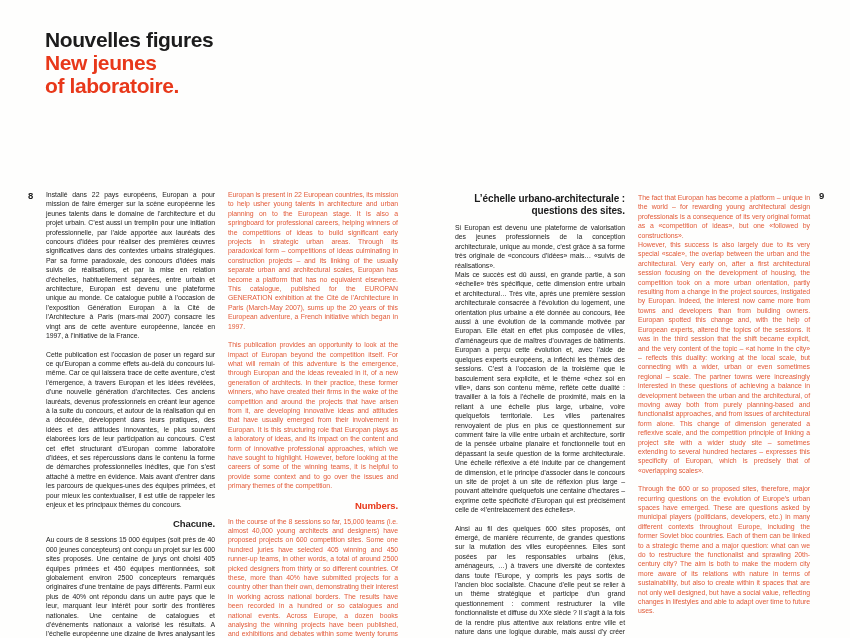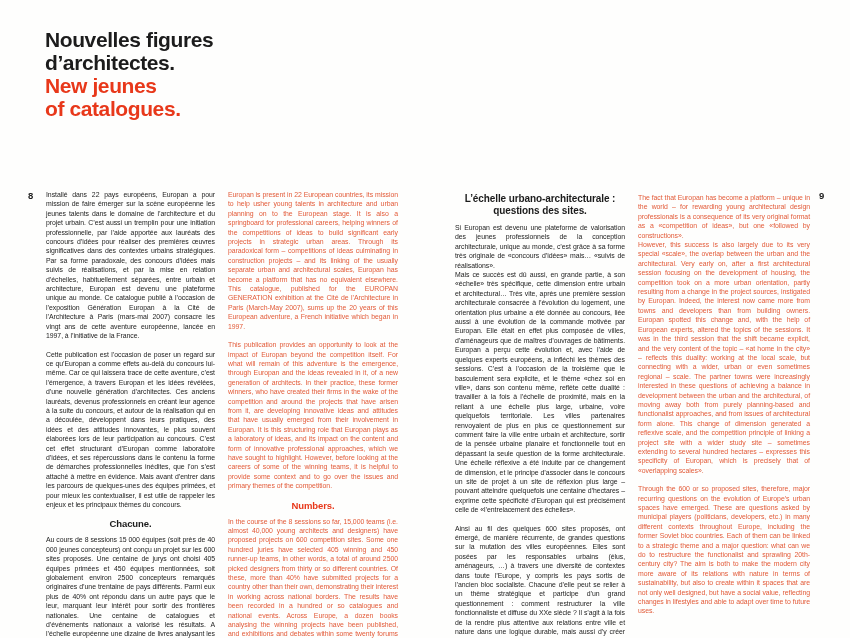--- a/index.html
+++ b/index.html
@@ -64,48 +64,47 @@
   .col-1 { left: 46px;  top: 190px; width: 169px; }
   .col-2 { left: 228px; top: 190px; width: 170px; }
   .col-3 { left: 455px; top: 193px; width: 170px; }
   .col-4 { left: 638px; top: 193px; width: 172px; }
 
   
   .mid-heading {
     font-size: 9.5px;
     line-height: 11px;
     font-weight: bold;
-    text-align: center;
+    text-align: right;
     letter-spacing: -0.1px;
     margin: 2px 0 6px 0;
   }
   .col.french  .mid-heading { color: var(--text-black); }
   .col.english .mid-heading { color: var(--accent-red); }
 
   .top-heading {
     font-size: 10px;
     line-height: 11.5px;
     font-weight: bold;
-    text-align: center;
+    text-align: right;
     letter-spacing: -0.1px;
     margin: 0 0 7px 0;
   }
   .col.french  .top-heading { color: var(--text-black); }
   .col.english .top-heading { color: var(--accent-red); }
 </style>
 </head>
 <body>
 
 <div class="spread">
 
   <div class="title-block">
     <div class="fr">Nouvelles figures</div>
-    <div class="fr">d’architectes.</div>
     <div class="en">New jeunes</div>
-    <div class="en">of catalogues.</div>
+    <div class="en">of laboratoire.</div>
   </div>
 
   <div class="pagenum left">8</div>
   <div class="pagenum right">9</div>
 
   <div class="col french col-1">
     <p>Installé dans 22 pays européens, Europan a pour mission de faire émerger sur la scène européenne les jeunes talents dans le domaine de l’architecture et du projet urbain. C’est aussi un tremplin pour une initiation professionnelle, par l’aide apportée aux lauréats des concours d’idées pour réaliser des premières œuvres significatives dans des contextes urbains stratégiques. Par sa forme paradoxale, des concours d’idées mais suivis de réalisations, et par la mise en relation d’échelles, habituellement séparées, entre urbain et architecture, Europan est devenu une plateforme unique au monde. Ce catalogue publié à l’occasion de l’exposition Génération Europan à la Cité de l’Architecture à Paris (mars-mai 2007) consacre les vingt ans de cette aventure européenne, lancée en 1997, à l’initiative de la France.</p>
     <p>Cette publication est l’occasion de poser un regard sur ce qu’Europan a comme effets au-delà du concours lui-même. Car ce qui laissera trace de cette aventure, c’est l’émergence, à travers Europan et les idées révélées, d’une nouvelle génération d’architectes. Ces anciens lauréats, devenus professionnels en créant leur agence à la suite du concours, et autour de la réalisation qui en a découlée, développent dans leurs pratiques, des idées et des attitudes innovantes, le plus souvent élaborées lors de leur participation au concours. C’est cet effet structurant d’Europan comme laboratoire d’idées, et ses répercussions dans le contenu la forme de démarches professionnelles inédites, que l’on s’est attaché à mettre en évidence. Mais avant d’entrer dans les parcours de quelques-unes des équipes primées, et pour mieux les contextualiser, il est utile de rappeler les enjeux et les principaux thèmes du concours.</p>
     <div class="mid-heading">Chacune.</div>
     <p>Au cours de 8 sessions 15 000 équipes (soit près de 40 000 jeunes concepteurs) ont conçu un projet sur les 600 sites proposés. Une centaine de jurys ont choisi 405 équipes primées et 450 équipes mentionnées, soit globalement environ 2500 concepteurs remarqués originaires d’une trentaine de pays différents. Parmi eux plus de 40% ont répondu dans un autre pays que le leur, marquant leur intérêt pour sortir des frontières nationales. Une centaine de catalogues et d’événements nationaux a valorisé les résultats. A l’échelle européenne une dizaine de livres analysant les projets primés ont été publiés, et une vingtaine de Forums ont permis de promouvoir, à travers expositions et débats, les jeunes talents remarqués.</p>

